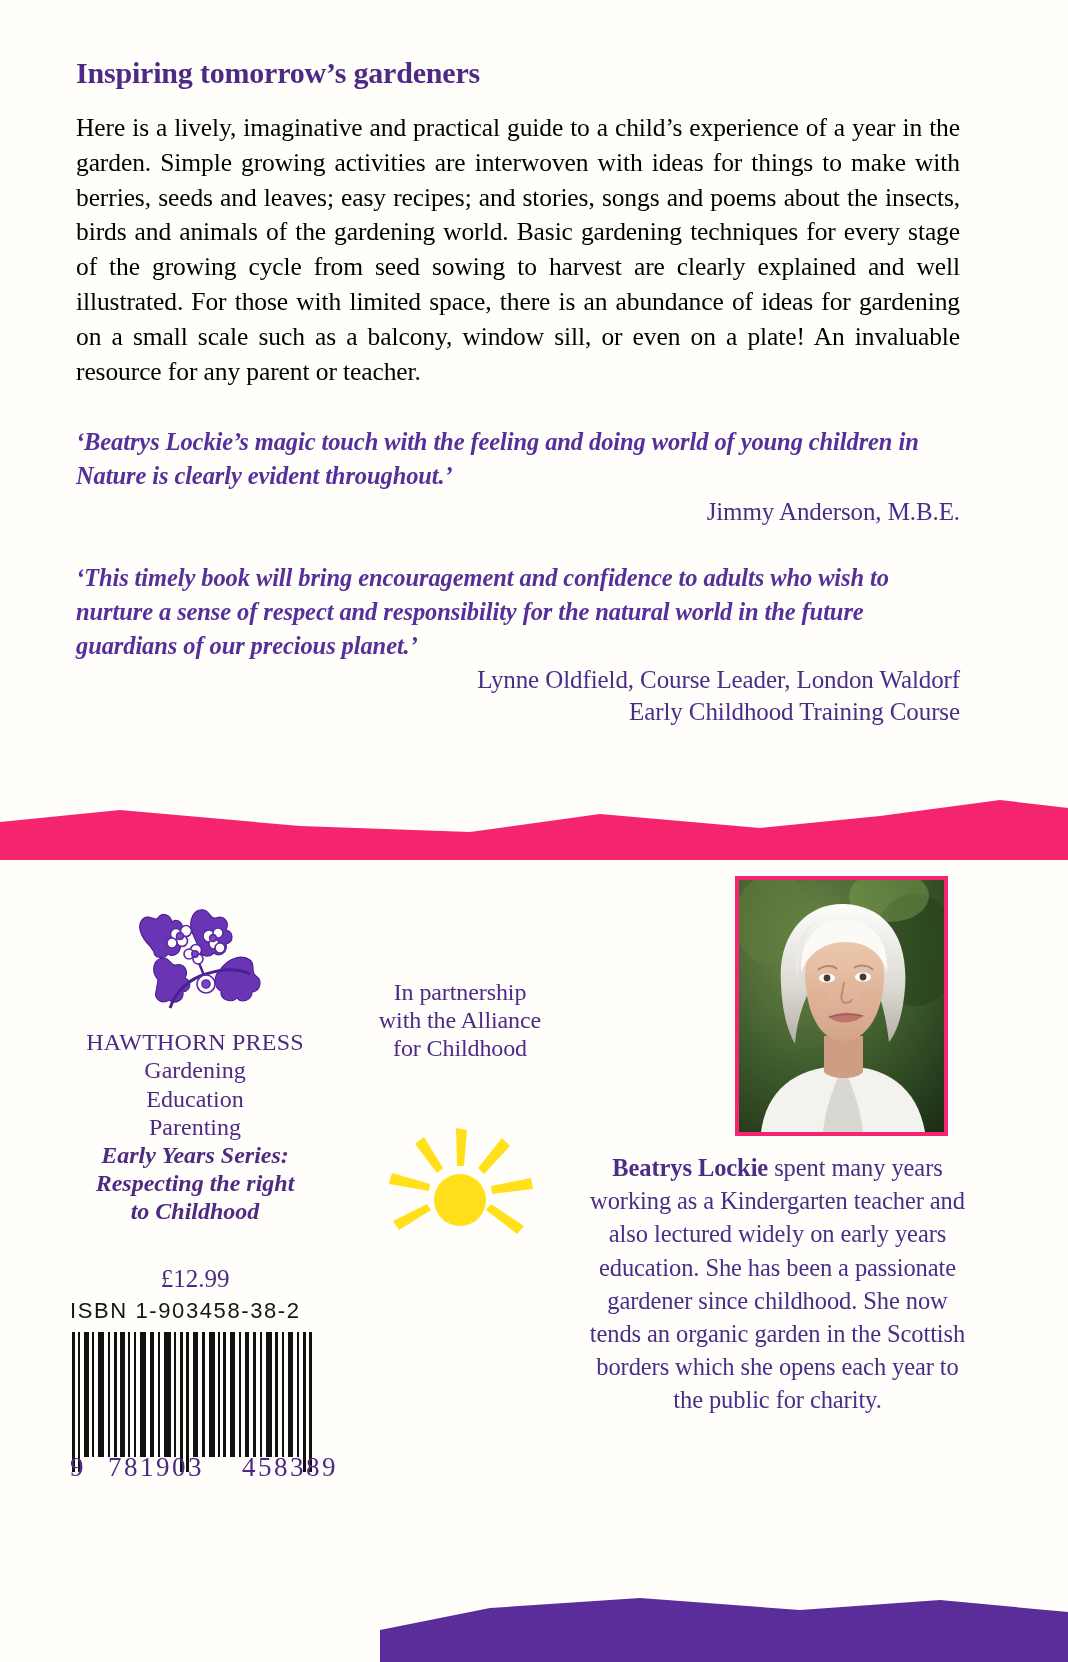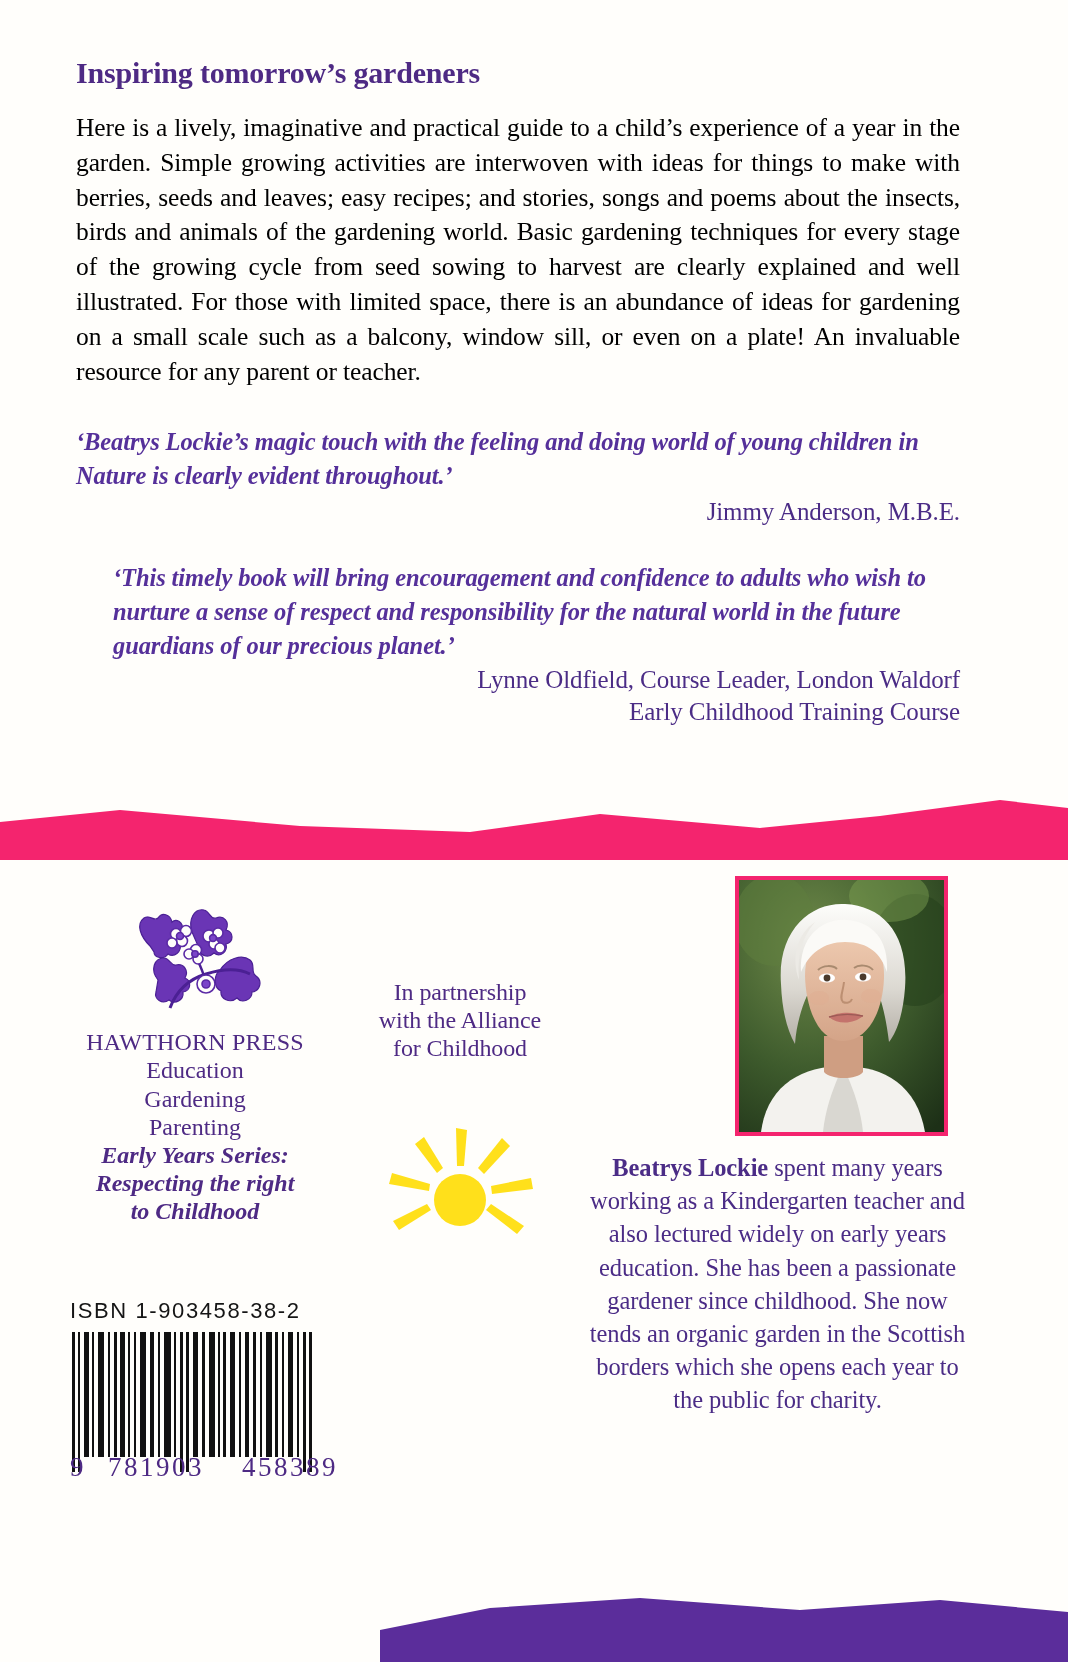--- a/index.html
+++ b/index.html
@@ -22,21 +22,21 @@
   .body-copy{
     font-size:25.5px;line-height:1.365;margin:0;
     text-align:justify;color:#000000;
     letter-spacing:-0.1px;
   }
   .quote{
     font-style:italic;font-weight:bold;font-size:24.5px;
     line-height:1.38;margin:36px 0 0 0;color:#55309a;
     letter-spacing:-0.1px;
   }
-  .quote.second{margin-top:34px;margin-left:37px;}
+  .quote.second{margin-top:34px;}
   .attrib{
     font-size:25px;line-height:1.22;text-align:right;
     margin:4px 0 0 0;color:#4b2c86;letter-spacing:-0.1px;
   }
   .attrib.tight{margin-top:2px;}
 
   
   .pink-wave{position:absolute;left:0;top:786px;width:1068px;height:74px;}
 
   
@@ -154,27 +154,28 @@
             <circle cx="96" cy="96" r="9"></circle>
             <circle cx="96" cy="96" r="4" fill="#7b45c9"></circle>
           </g>
           <g>
             <circle cx="110" cy="60" r="5"></circle>
           </g>
         </g>
       </svg>
 
       <p class="pub-name">HAWTHORN PRESS</p>
+      <p class="pub-line">Gardening</p>
       <p class="pub-line">Education</p>
-      <p class="pub-line">Gardening</p>
       <p class="pub-line">Parenting</p>
       <p class="pub-series">Early Years Series:</p>
       <p class="pub-series">Respecting the right</p>
       <p class="pub-series">to Childhood</p>
 
+      <p class="price">£12.99</p>
     </div>
 
     <div class="isbn-block">
       <p class="isbn-text">ISBN 1-903458-38-2</p>
       <div class="barcode-wrap">
         <svg class="barcode" width="248" height="152" viewBox="0 0 248 152">
           <rect x="0" y="0" width="248" height="152" fill="#fffefb"></rect>
           <g fill="#111111">
             <rect x="2" y="0" width="3" height="140"></rect>
             <rect x="8" y="0" width="2" height="140"></rect>

